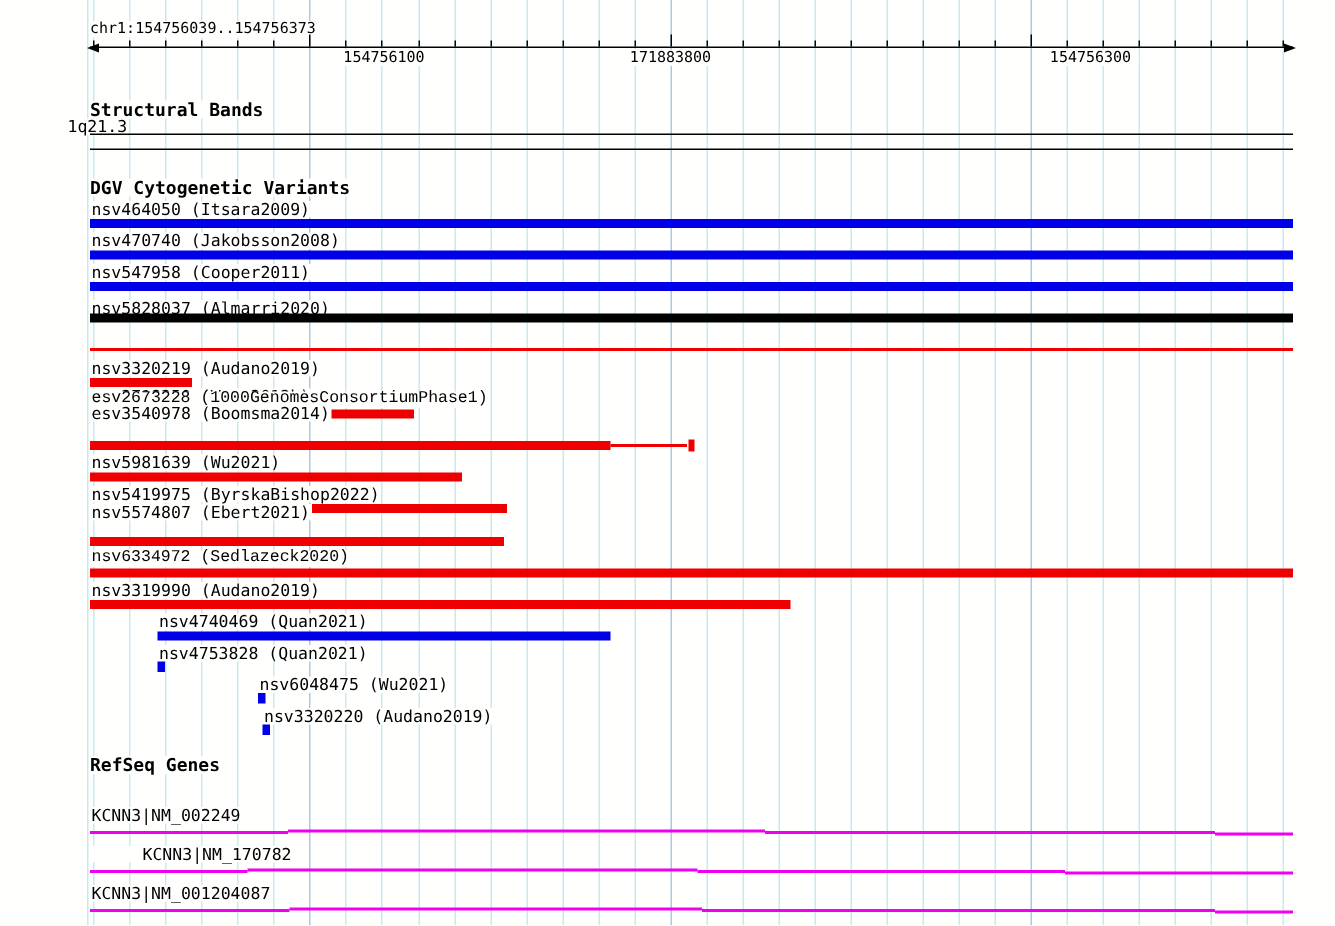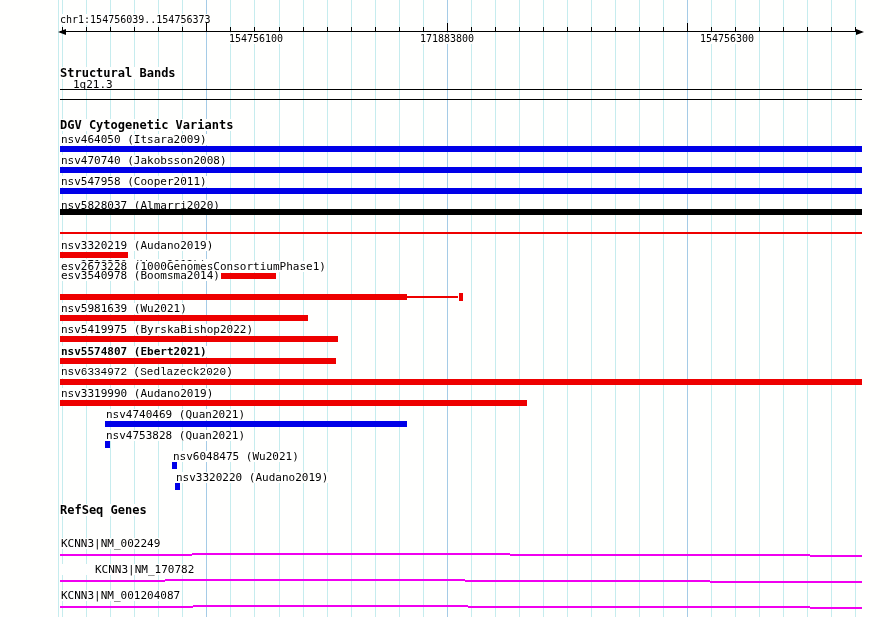--- a/index.html
+++ b/index.html
@@ -109,49 +109,49 @@
         <div class="tick" style="left: 807px; top: 27px; height: 4px;"></div>
         <div class="tick" style="left: 831px; top: 27px; height: 4px;"></div>
         <div class="tick" style="left: 855px; top: 27px; height: 4px;"></div>
         <div class="ticklabel" style="left: 192px; margin-left: 32px;">154756100</div>
         <div class="ticklabel" style="left: 415px;">171883800</div>
         <div class="ticklabel" style="left: 671px; margin-left: 24px;">154756300</div>
       </div>
   </div>
 
   <div class="heading" style="top:67px">Structural Bands</div>
-  <div class="txt" style="left:72px;top:79px">1q21.3</div>
+  <div class="txt" style="left:44px;top:79px">1q21.3</div>
   <div class="hline" style="left:60px;top:89px;width:802px"></div>
   <div class="hline" style="left:60px;top:99px;width:802px"></div>
 
   <div class="heading" style="top:119px">DGV Cytogenetic Variants</div>
   <div id="dgv-track">
       <div class="txt" style="left: 60px; top: 134px;">nsv464050 (Itsara2009)</div>
       <div class="bar" style="left: 60px; top: 146px; width: 802px; background: rgb(0, 0, 232);"></div>
       <div class="txt" style="left: 60px; top: 155px;">nsv470740 (Jakobsson2008)</div>
       <div class="bar" style="left: 60px; top: 167px; width: 802px; background: rgb(0, 0, 232);"></div>
       <div class="txt" style="left: 60px; top: 176px;">nsv547958 (Cooper2011)</div>
       <div class="bar" style="left: 60px; top: 188px; width: 802px; background: rgb(0, 0, 232);"></div>
       <div class="txt" style="left: 60px; top: 200px;">nsv5828037 (Almarri2020)</div>
       <div class="bar" style="left: 60px; top: 209px; width: 802px; background: rgb(0, 0, 0);"></div>
       <div class="txt" style="left: 60px; top: 219px; margin-top: 40px;">esv2718350 (Wong2012b)</div>
       <div class="thinline" style="left: 60px; top: 232px; width: 802px; background: rgb(238, 0, 0);"></div>
       <div class="txt" style="left: 60px; top: 240px;">nsv3320219 (Audano2019)</div>
       <div class="bar" style="left: 60px; top: 252px; width: 68px; background: rgb(238, 0, 0);"></div>
-      <div class="txt" style="left: 60px; top: 261px;">esv2673228 (1000GenomesConsortiumPhase1)</div>
+      <div class="txt" style="left: 60px; top: 261px; font-family: Liberation Mono, monospace;">esv2673228 (1000GenomesConsortiumPhase1)</div>
       <div class="bar" style="left: 60px; top: 273px; width: 216px; background: rgb(238, 0, 0);"></div>
       <div class="txt" style="left: 60px; top: 270px;">esv3540978 (Boomsma2014)</div>
       <div class="bar" style="left: 60px; top: 294px; width: 347px; background: rgb(238, 0, 0);"></div>
       <div class="thinline" style="left: 407px; top: 296px; width: 51px; background: rgb(238, 0, 0);"></div>
       <div class="endtick" style="left: 459px; top: 293px; background: rgb(238, 0, 0);"></div>
       <div class="txt" style="left: 60px; top: 303px;">nsv5981639 (Wu2021)</div>
       <div class="bar" style="left: 60px; top: 315px; width: 248px; background: rgb(238, 0, 0);"></div>
       <div class="txt" style="left: 60px; top: 324px;">nsv5419975 (ByrskaBishop2022)</div>
       <div class="bar" style="left: 60px; top: 336px; width: 278px; background: rgb(238, 0, 0);"></div>
-      <div class="txt" style="left: 60px; top: 346px; font-weight: bold;">nsv5574807 (Ebert2021)</div>
+      <div class="txt" style="left: 60px; top: 336px;">nsv5574807 (Ebert2021)</div>
       <div class="bar" style="left: 60px; top: 358px; width: 276px; background: rgb(238, 0, 0);"></div>
       <div class="txt" style="left: 60px; top: 367px; font-family: Liberation Mono, monospace;">nsv6334972 (Sedlazeck2020)</div>
       <div class="bar" style="left: 60px; top: 379px; width: 802px; background: rgb(238, 0, 0);"></div>
       <div class="txt" style="left: 60px; top: 388px;">nsv3319990 (Audano2019)</div>
       <div class="bar" style="left: 60px; top: 400px; width: 467px; background: rgb(238, 0, 0);"></div>
       <div class="txt" style="left: 105px; top: 409px;">nsv4740469 (Quan2021)</div>
       <div class="bar" style="left: 105px; top: 421px; width: 302px; background: rgb(0, 0, 232);"></div>
       <div class="txt" style="left: 105px; top: 430px;">nsv4753828 (Quan2021)</div>
       <div class="pointmark" style="left: 105px; top: 441px; background: rgb(0, 0, 232);"></div>
       <div class="txt" style="left: 172px; top: 451px;">nsv6048475 (Wu2021)</div>

